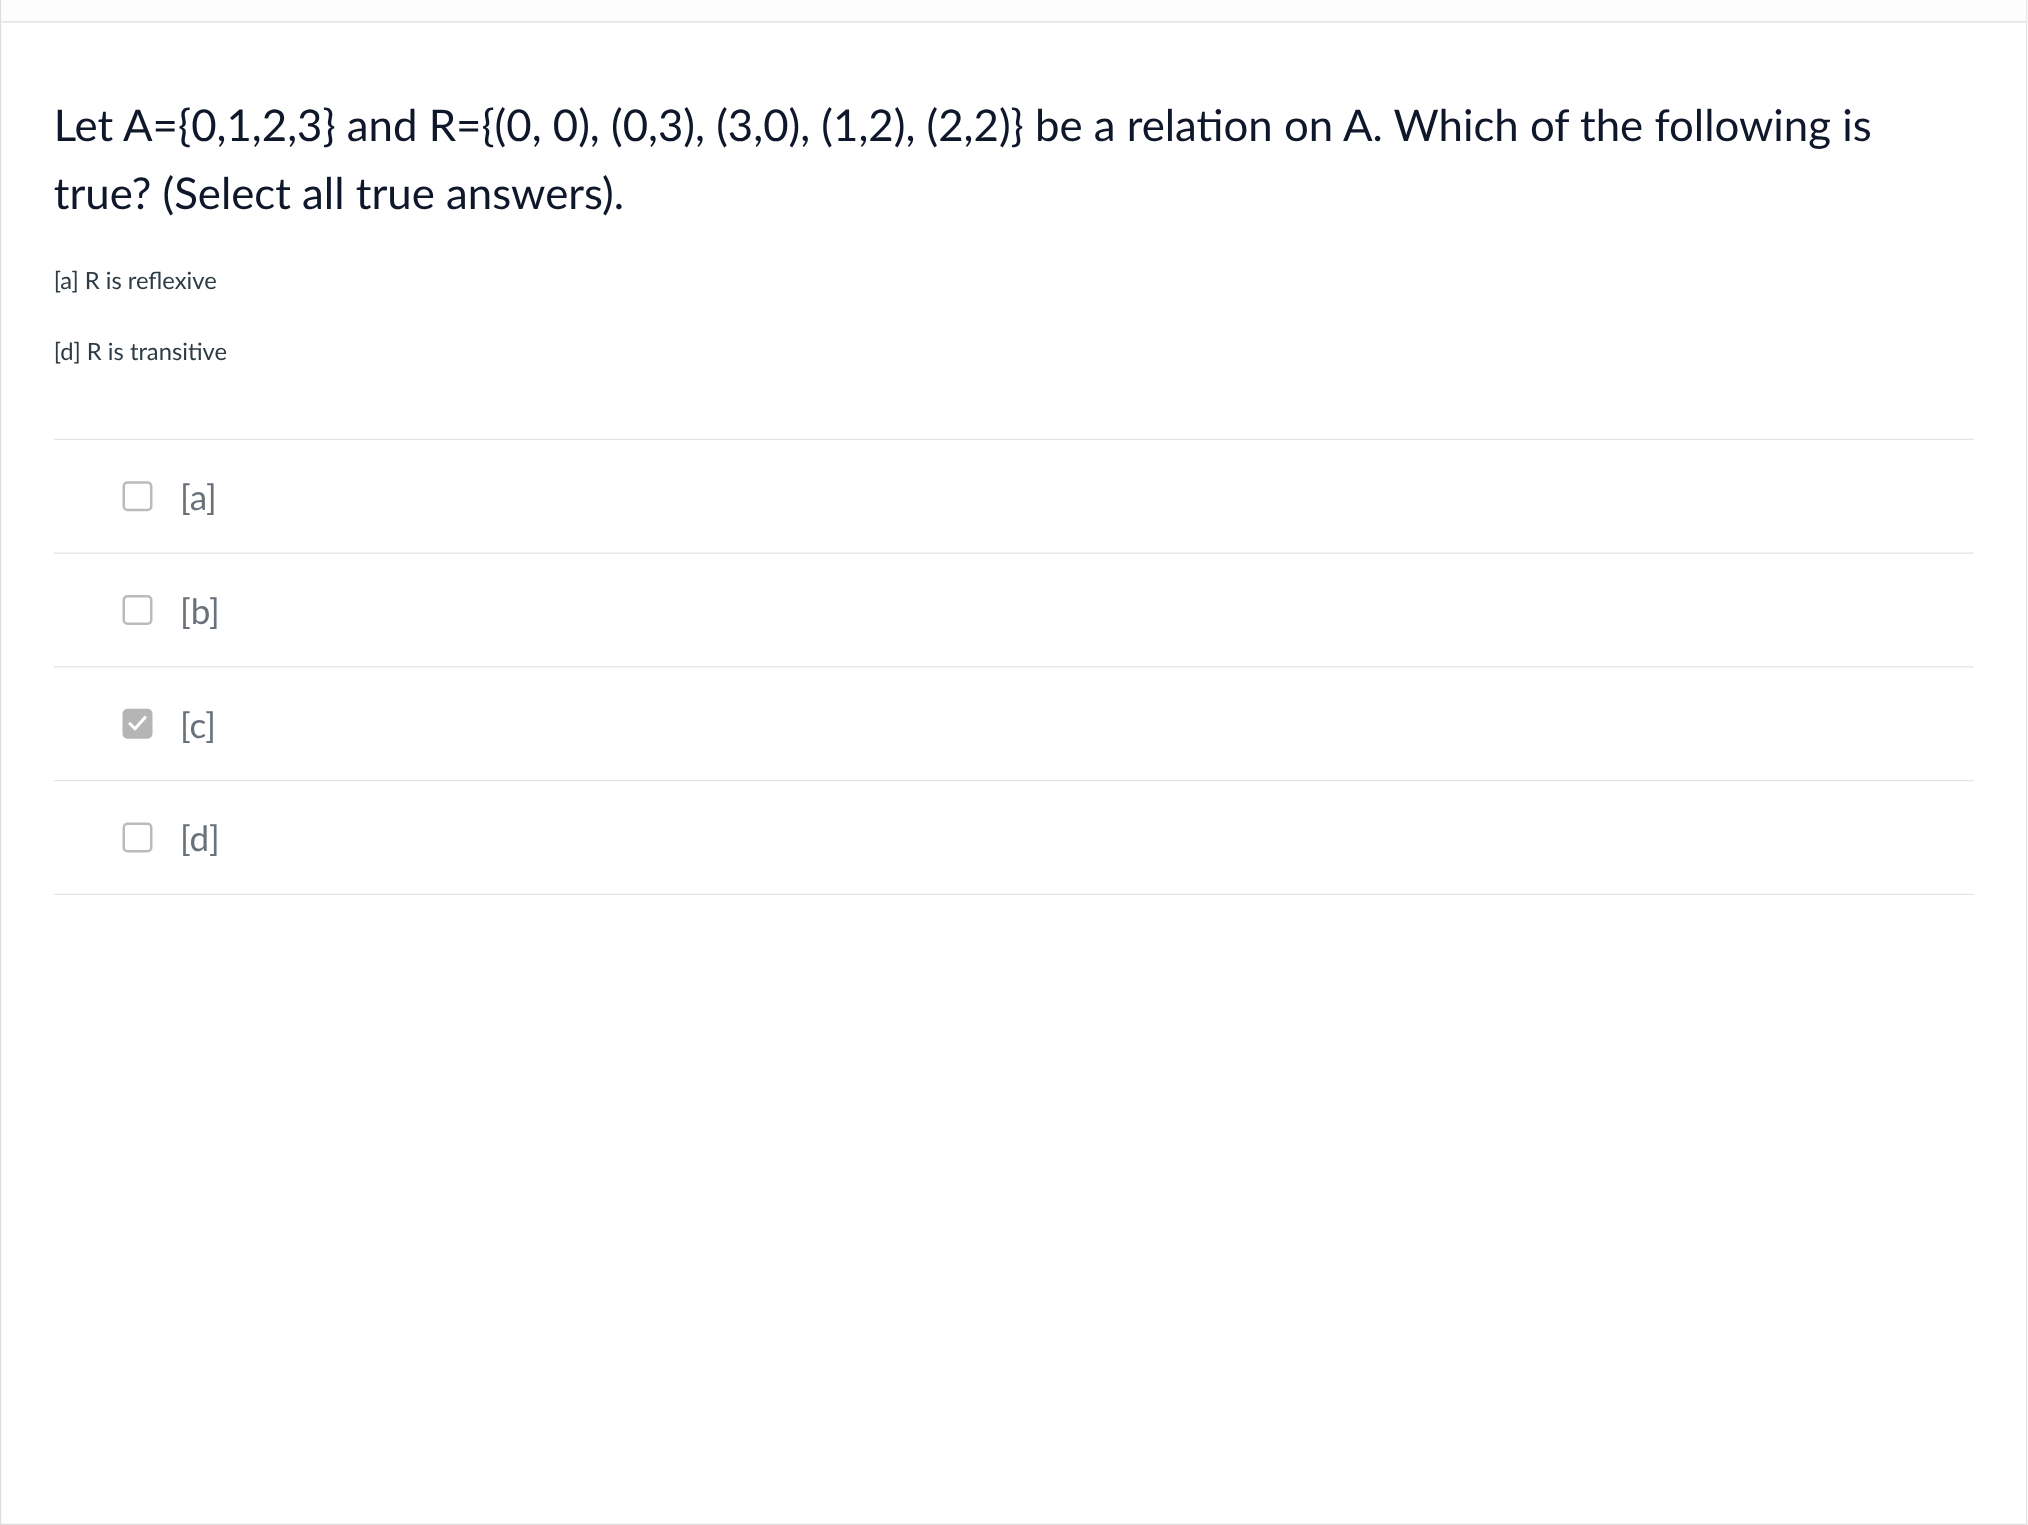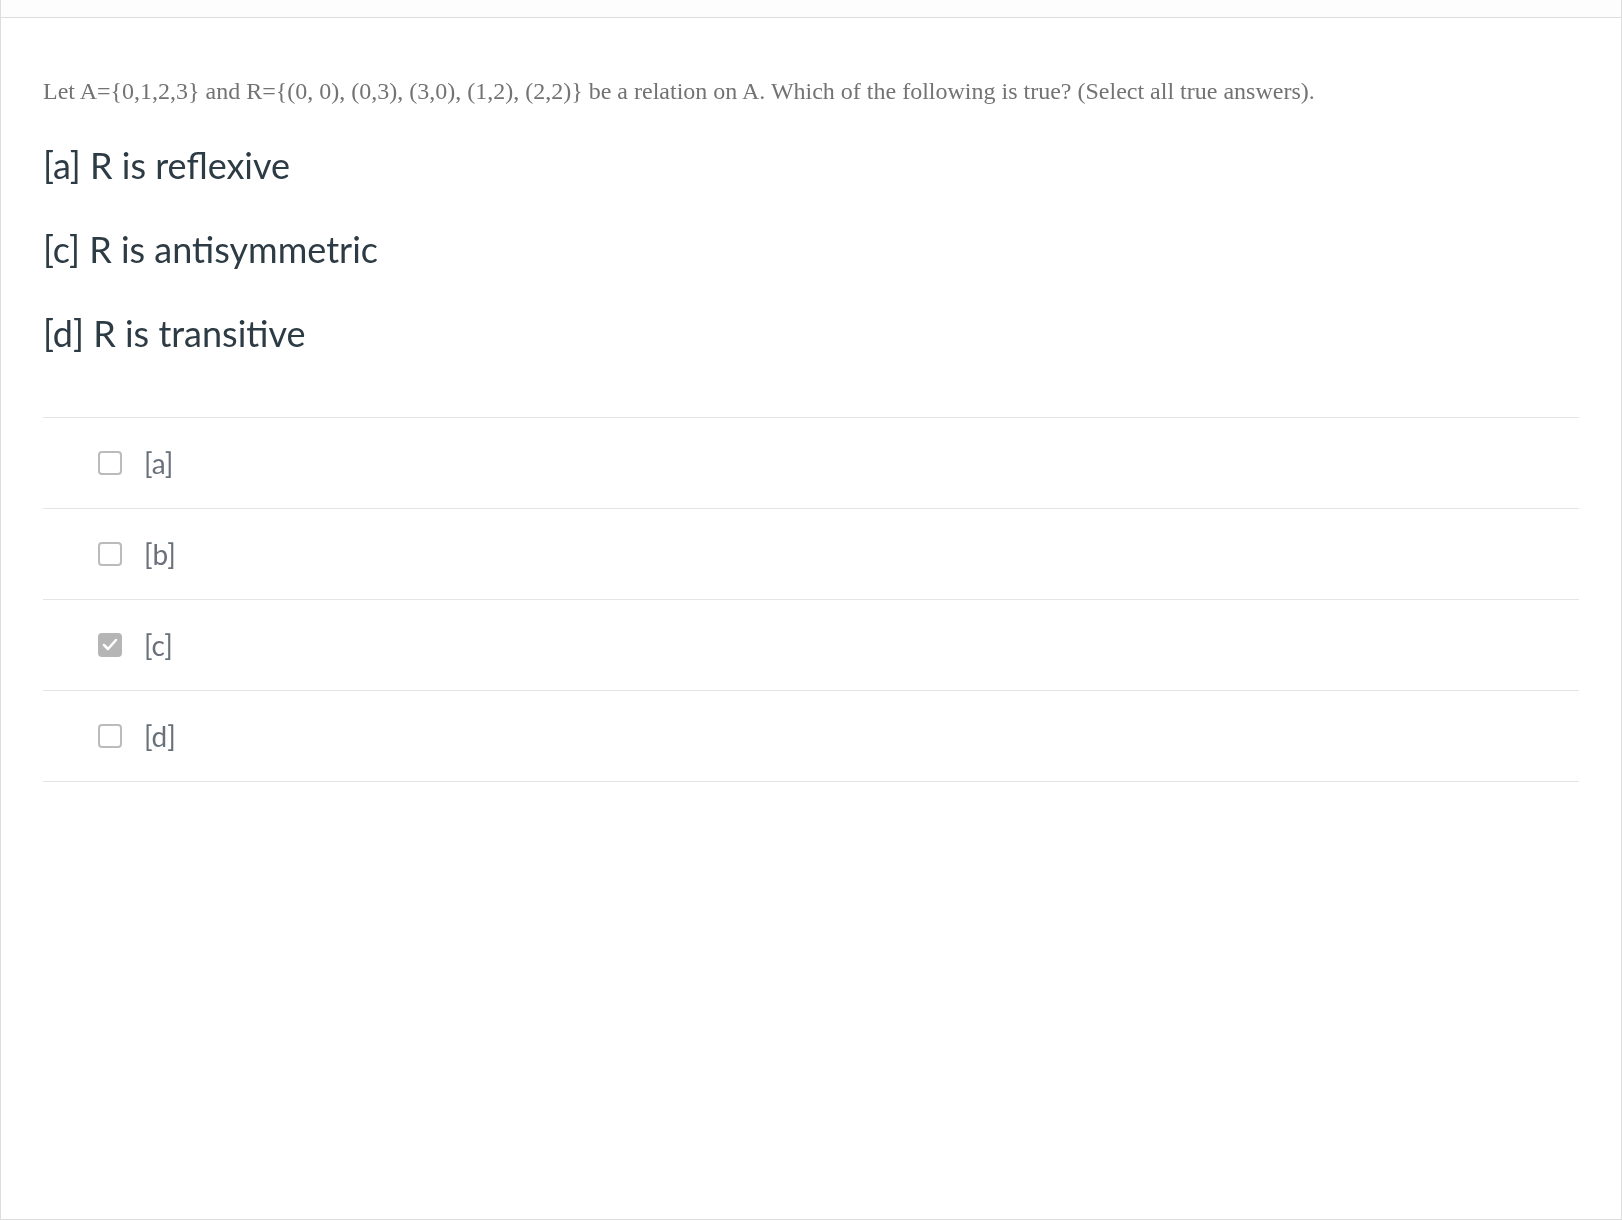--- a/index.html
+++ b/index.html
@@ -24,29 +24,28 @@
     }
     .top-divider {
       height: 18px;
       border-bottom: 1px solid #ddd;
       background: #fdfdfd;
     }
     .content {
       padding: 55px 42px 0 42px;
     }
     .question-text {
-      font-size: 24px;
+      font-size: 35px;
       line-height: 1.55;
-      color: #737373;
+      color: #0f172a;
       margin-bottom: 28px;
       font-weight: 400;
-      font-family: Liberation Serif, serif;
     }
     .option-text {
-      font-size: 36px;
+      font-size: 19px;
       line-height: 1.55;
       color: #2d3b45;
       margin-bottom: 28px;
       font-weight: 400;
     }
     .answers-block {
       margin-top: 55px;
     }
     .answer-row {
       display: flex;
@@ -88,21 +87,20 @@
     }
   </style>
 </head>
 <body>
 
 <div class="outer-container">
   <div class="top-divider"></div>
   <div class="content">
     <p class="question-text">Let A={0,1,2,3} and R={(0, 0), (0,3), (3,0), (1,2), (2,2)} be a relation on A. Which of the following is true? (Select all true answers).</p>
     <p class="option-text">[a] R is reflexive</p>
-    <p class="option-text">[c] R is antisymmetric</p>
     <p class="option-text">[d] R is transitive</p>
 
     <div class="answers-block">
       <div class="answer-row">
         <div class="checkbox">
           
         </div>
         <span class="answer-label">[a]</span>
       </div>
       <div class="answer-row">

